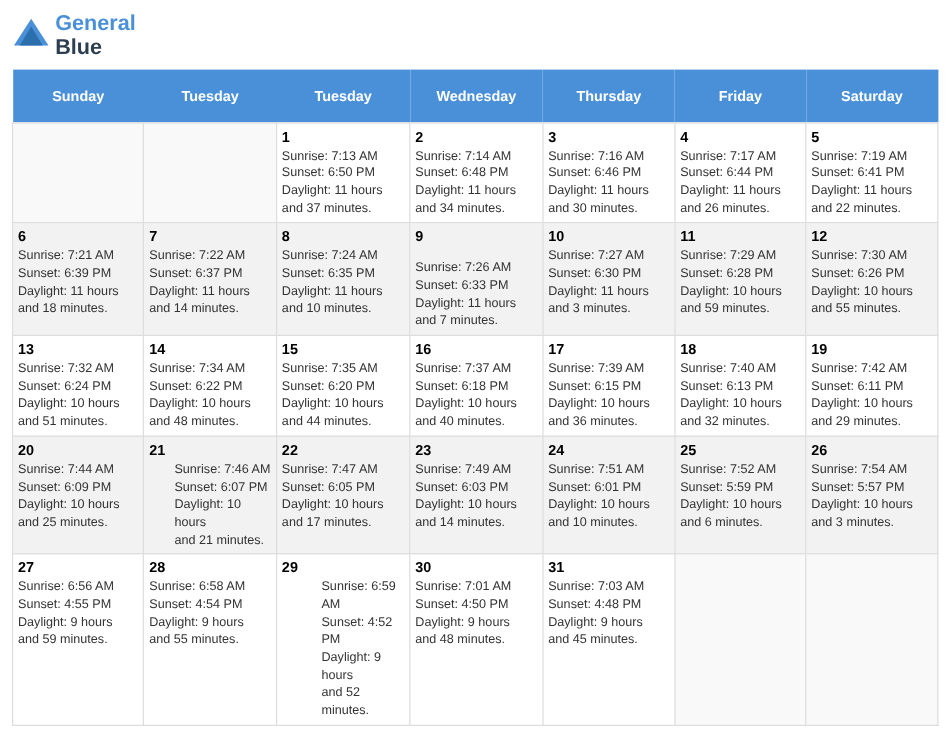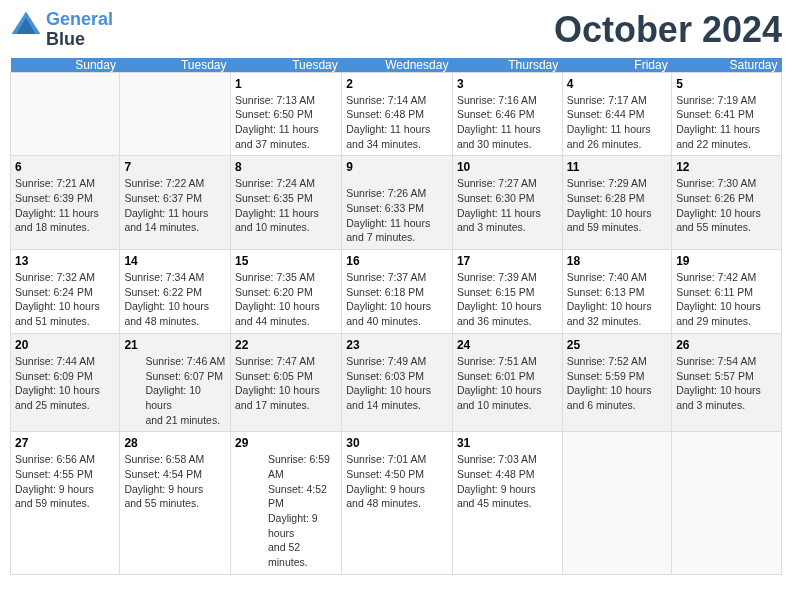--- a/index.html
+++ b/index.html
@@ -11,20 +11,21 @@
       padding: 10px;
     }
     .header {
       display: flex;
       justify-content: space-between;
       align-items: flex-start;
       margin-bottom: 8px;
     }
     .logo {
       display: flex;
+      align-items: center;
       gap: 4px;
     }
     .logo-text {
       font-size: 18px;
       font-weight: bold;
       color: #2c3e50;
       line-height: 1.1;
     }
     .logo-text span {
       color: #4a90d9;
@@ -47,24 +48,24 @@
       color: #555;
     }
     table {
       width: 100%;
       border-collapse: collapse;
       font-size: 11px;
     }
     th {
       background-color: #4a90d9;
       color: #fff;
-      padding: 0 4px;
-      text-align: right;
+      padding: 15px 4px;
+      text-align: center;
       font-size: 12px;
-      font-weight: normal;
+      font-weight: bold;
     }
     td {
       border: 1px solid #ddd;
       vertical-align: top;
       padding: 4px;
       height: 80px;
       width: 113px;
       background: #fff;
     }
     td.empty {
@@ -98,21 +99,20 @@
       <polygon points="20,10 32,30 8,30" fill="#2c6fad"></polygon>
     </svg>
     <div>
       <div class="logo-text">
         <span>General</span><br>
         <span style="color:#2c3e50;">Blue</span>
       </div>
     </div>
   </div>
   <div class="title-block">
-    <div class="month-title">October 2024</div>
   </div>
 </div>
 
 <table>
   <thead>
     <tr>
     <th>Sunday</th>
         <th>Tuesday</th>
         <th>Tuesday</th>
         <th>Wednesday</th>

